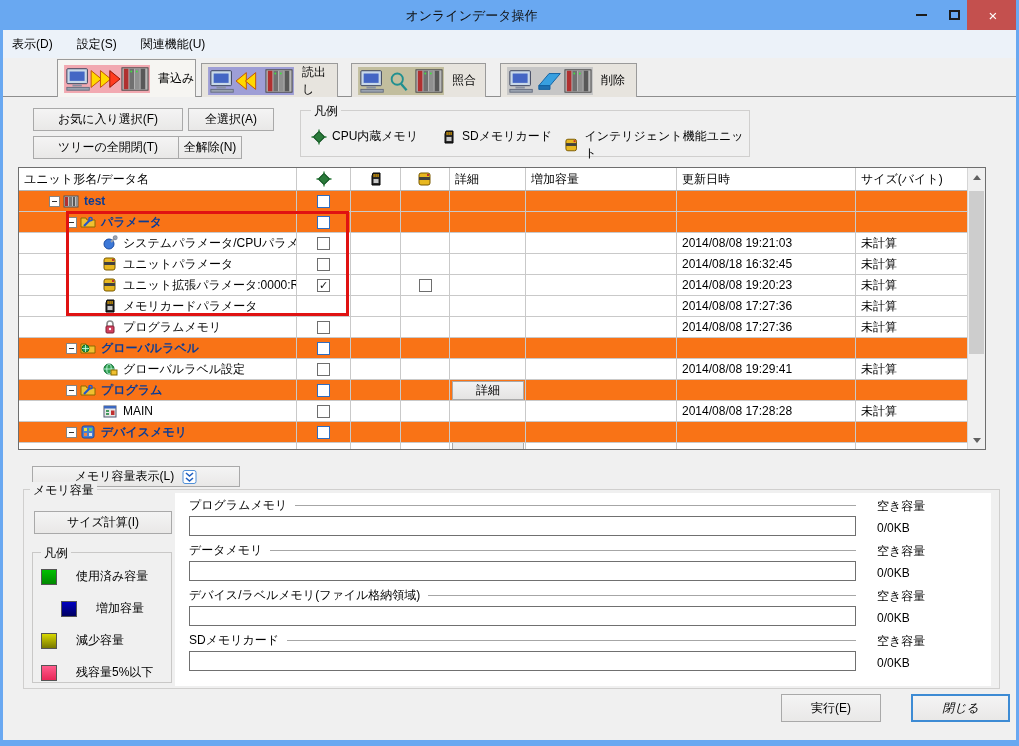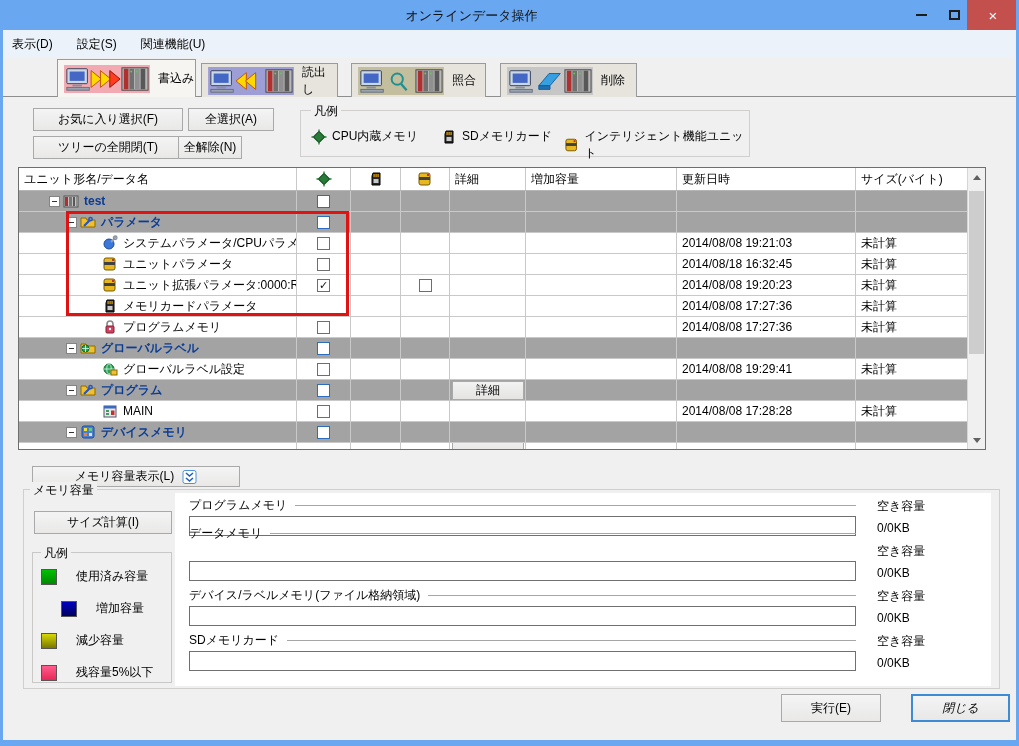--- a/index.html
+++ b/index.html
@@ -31,21 +31,21 @@
   
   .groupbox { position:absolute; border:1px solid #D0CFCE; }
   .grouplabel { position:absolute; background:#F0F0F0; padding:0 3px; font-size:12px; }
   .legend-top-item { position:absolute; display:flex; align-items:center; gap:5px; top:17px; }
   .legend-top-item svg { width:16px; height:16px; }
   
   .datatable { position:absolute; left:15px; top:167px; width:968px; height:283px; border:1px solid #6E6E6E; background:#fff; display:flex; }
   .tbody { width:948px; overflow:hidden; }
   .trow { display:grid; grid-template-columns:278px 54px 50px 49px 76px 151px 179px 111px; height:21px; border-bottom:1px solid #C9C9C9; background:#fff; }
   .trow.header { height:23px; border-bottom:1px solid #B5B5B5; background:#FFFFFF; }
-  .trow.cat { background:#a3a3a3; }
+  .trow.cat { background:#f97316; }
   .trow.partial { height:6px; border-bottom:none; }
   .tcell { border-right:1px solid #C9C9C9; display:flex; align-items:center; overflow:hidden; white-space:nowrap; }
   .tcell:last-child { border-right:none; }
   .tcell.pad { padding-left:5px; }
   .tcell.center { justify-content:center; }
   .name-cell { display:flex; align-items:center; }
   .lv0 { padding-left:30px; } .lv1 { padding-left:47px; } .lv2 { padding-left:80px; }
   .expander { width:11px; height:11px; border:1px solid #848484; background:#fff; position:relative; flex:none; }
   .expander::after { content:""; position:absolute; left:2px; top:4px; width:5px; height:1px; background:#333; }
   .ticon { width:16px; height:16px; flex:none; margin:0 5px 0 3px; }
@@ -621,21 +621,21 @@
     <div style="position:absolute; left:151px; top:3px; width:816px; height:193px; background:#FFFFFF;">
 
       <div class="memlabel" style="left:14px; top:4px;">
         <span>プログラムメモリ</span>
           <span class="line"></span>
       </div>
       <div class="membar-box" style="left:14px; top:23px;"></div>
       <div class="freecol" style="left:702px; top:5px;">空き容量</div>
       <div class="freecol" style="left:702px; top:28px;">0/0KB</div>
 
-      <div class="memlabel" style="left:14px; top:32px;">
+      <div class="memlabel" style="left:14px; top:49px;">
         <span>データメモリ</span>
           <span class="line"></span>
       </div>
       <div class="membar-box" style="left:14px; top:68px;"></div>
       <div class="freecol" style="left:702px; top:50px;">空き容量</div>
       <div class="freecol" style="left:702px; top:73px;">0/0KB</div>
 
       <div class="memlabel" style="left:14px; top:94px;">
         <span>デバイス/ラベルメモリ(ファイル格納領域)</span>
           <span class="line"></span>

